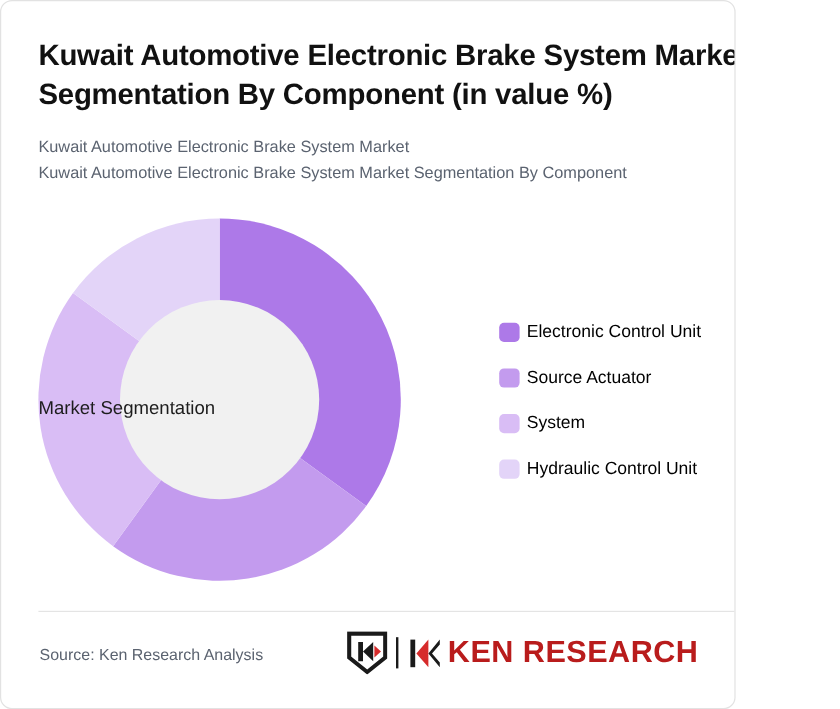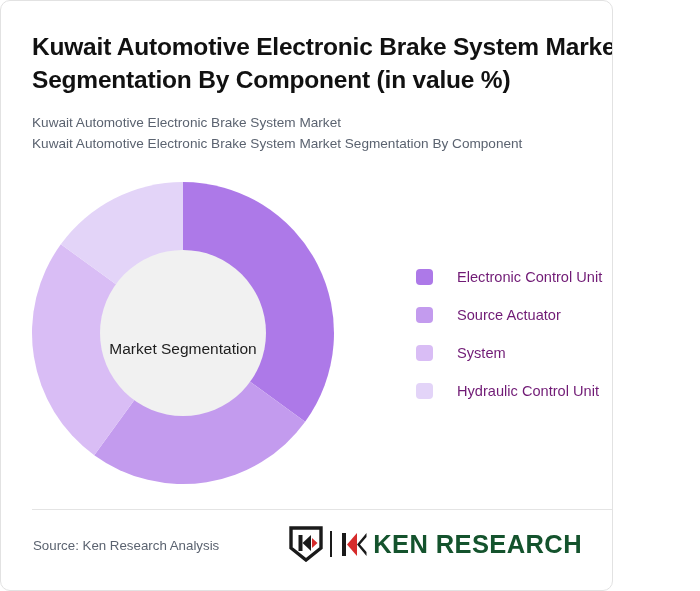--- a/index.html
+++ b/index.html
@@ -61,26 +61,25 @@
   }
   #donut-svg {
     display: block;
     width: 302px;
     height: 302px;
     overflow: visible;
   }
   #center-label {
     position: absolute;
     left: 0;
-    top: 16px;
+    top: 8px;
     width: 302px;
     height: 302px;
     display: flex;
     align-items: center;
-    justify-content: center;
     pointer-events: none;
   }
   #center-label span {
     font-size: 15.5px;
     color: #1d1d1d;
     text-align: center;
     max-width: 165px;
     line-height: 1.25;
   }
 
@@ -96,23 +95,23 @@
     align-items: center;
     height: 38px;
   }
   .legend-swatch {
     width: 17px;
     height: 16px;
     border-radius: 4px;
     flex: 0 0 auto;
   }
   .legend-label {
-    margin-left: 24px;
+    margin-left: 6px;
     font-size: 14.6px;
-    color: #701a75;
+    color: #000000;
     white-space: nowrap;
   }
 
   
   #divider {
     position: absolute;
     left: 31px;
     top: 508px;
     width: 638px;
     height: 1px;
@@ -152,21 +151,21 @@
   }
   #logo-k {
     width: 26px;
     height: 27px;
     flex: 0 0 auto;
   }
   #logo-word {
     font-family: "Liberation Sans", sans-serif;
     font-size: 25.5px;
     font-weight: bold;
-    color: #14532d;
+    color: #b91c1c;
     letter-spacing: 0.4px;
     margin-left: 6px;
   }
 </style>
 </head>
 <body>
 
 <div id="card">
 
   <div id="title">Kuwait Automotive Electronic Brake System Market Segmentation By Component (in value %)</div>

